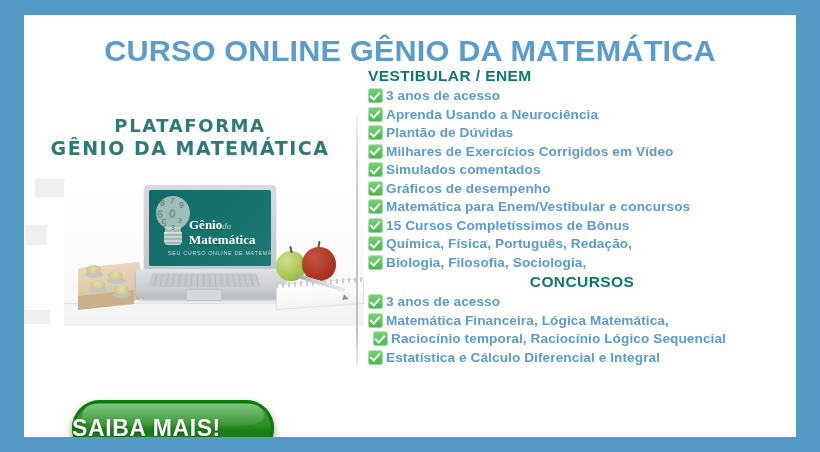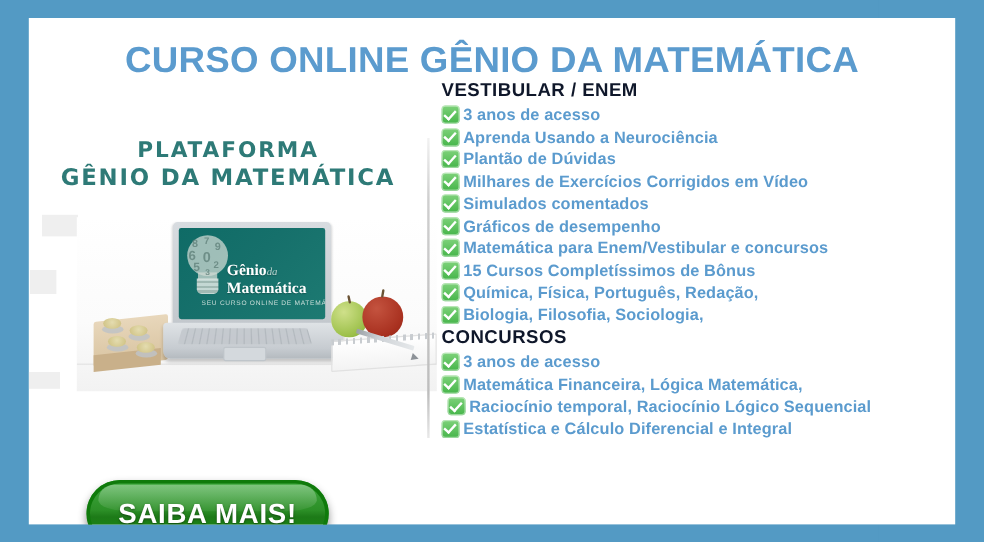--- a/index.html
+++ b/index.html
@@ -202,40 +202,40 @@
     position:absolute;left:10px;top:4px;width:182px;height:22px;
     border-radius:20px 20px 40px 40px/20px 20px 14px 14px;
     background:linear-gradient(rgba(255,255,255,.34),rgba(255,255,255,.05));
   }
   .cta-arc{
     position:absolute;left:18px;top:36px;width:166px;height:16px;
     border-bottom:2px solid rgba(255,255,255,.55);
     border-radius:50%;
   }
   .cta-label{
-    position:absolute;left:0;top:15px;width:202px;text-align:center;
+    position:absolute;left:0;top:15px;width:202px;text-align:left;
     color:#ffffff;font-weight:bold;font-size:23px;letter-spacing:.6px;
     text-shadow:0 1px 2px rgba(0,0,0,.45);
     font-family:"Liberation Sans", sans-serif;
   }
 
   
   .divider{
     position:absolute;left:332px;top:100px;width:2px;height:250px;
     background:linear-gradient(#f2f2f2,#cfcfcf 20%,#bdbdbd 85%,#e9e9e9);
   }
 
   
   .right-col{position:absolute;left:344px;top:52px;width:428px;}
   .sec-head{
-    color:#0f172a;font-weight:bold;font-size:15.5px;
+    color:#0f766e;font-weight:bold;font-size:15.5px;
     letter-spacing:.4px;margin:0 0 3px 0;
     font-family:"Liberation Sans", sans-serif;
   }
-  .sec-head.concursos{}
+  .sec-head.concursos{text-align:center;}
   ul.feat{list-style:none;margin:0;padding:0;}
   ul.feat li{
     display:flex;align-items:flex-end;
     margin:0 0 3.5px 0;
     color:#5B9BCE;
     font-weight:bold;font-size:13.6px;
     letter-spacing:.1px;
     white-space:nowrap;
     font-family:"Liberation Sans", sans-serif;
   }

